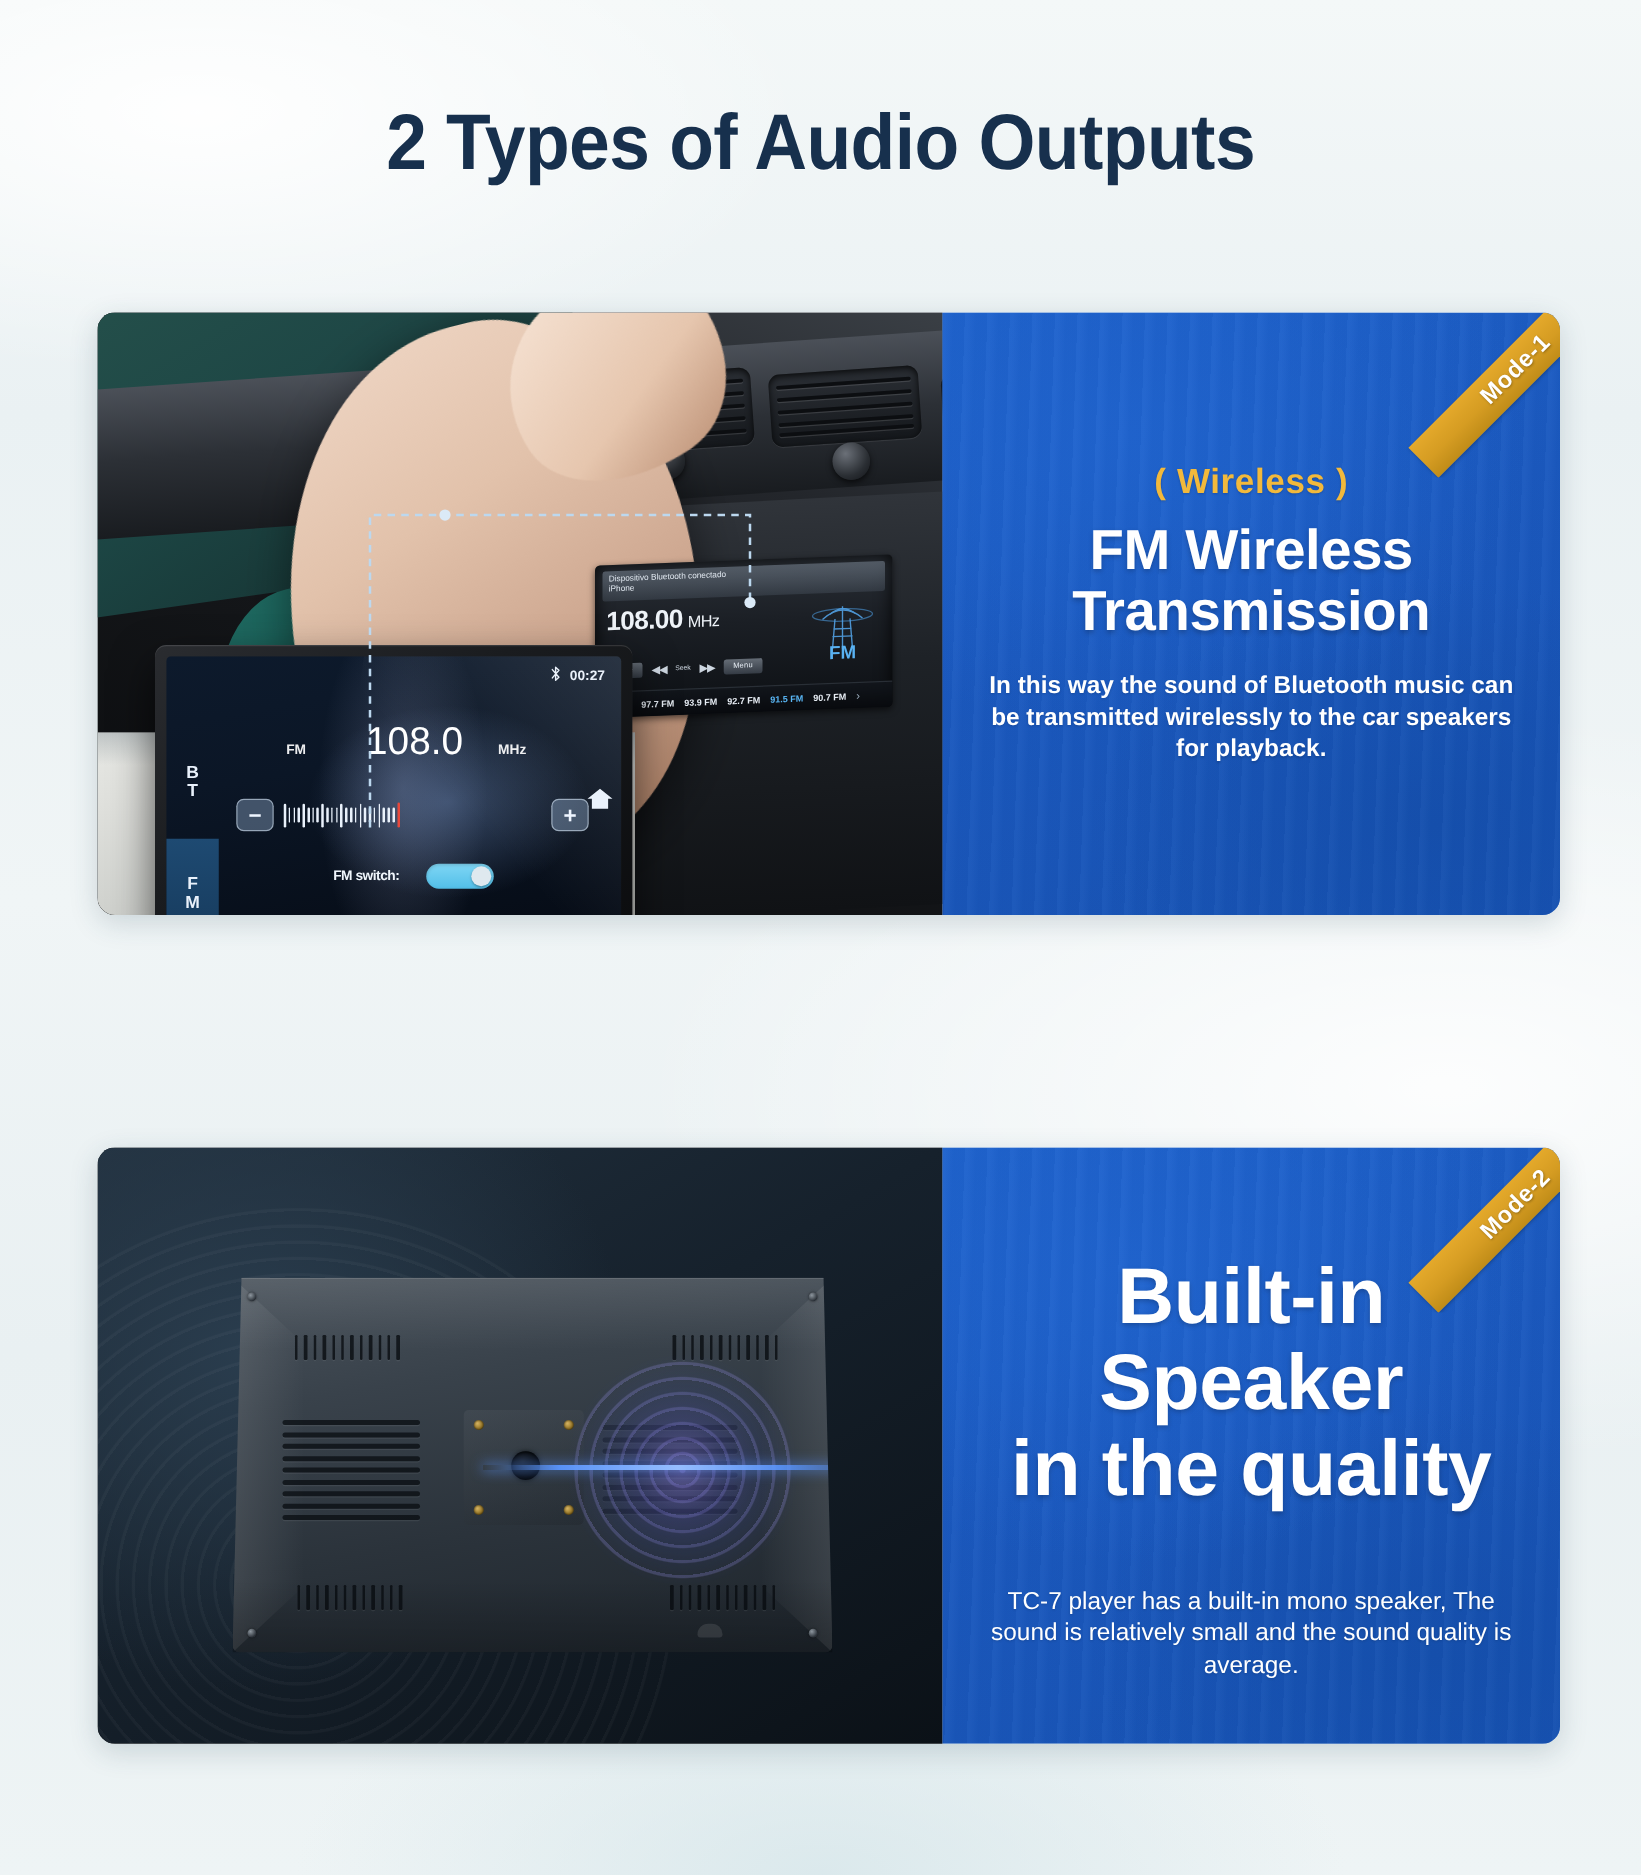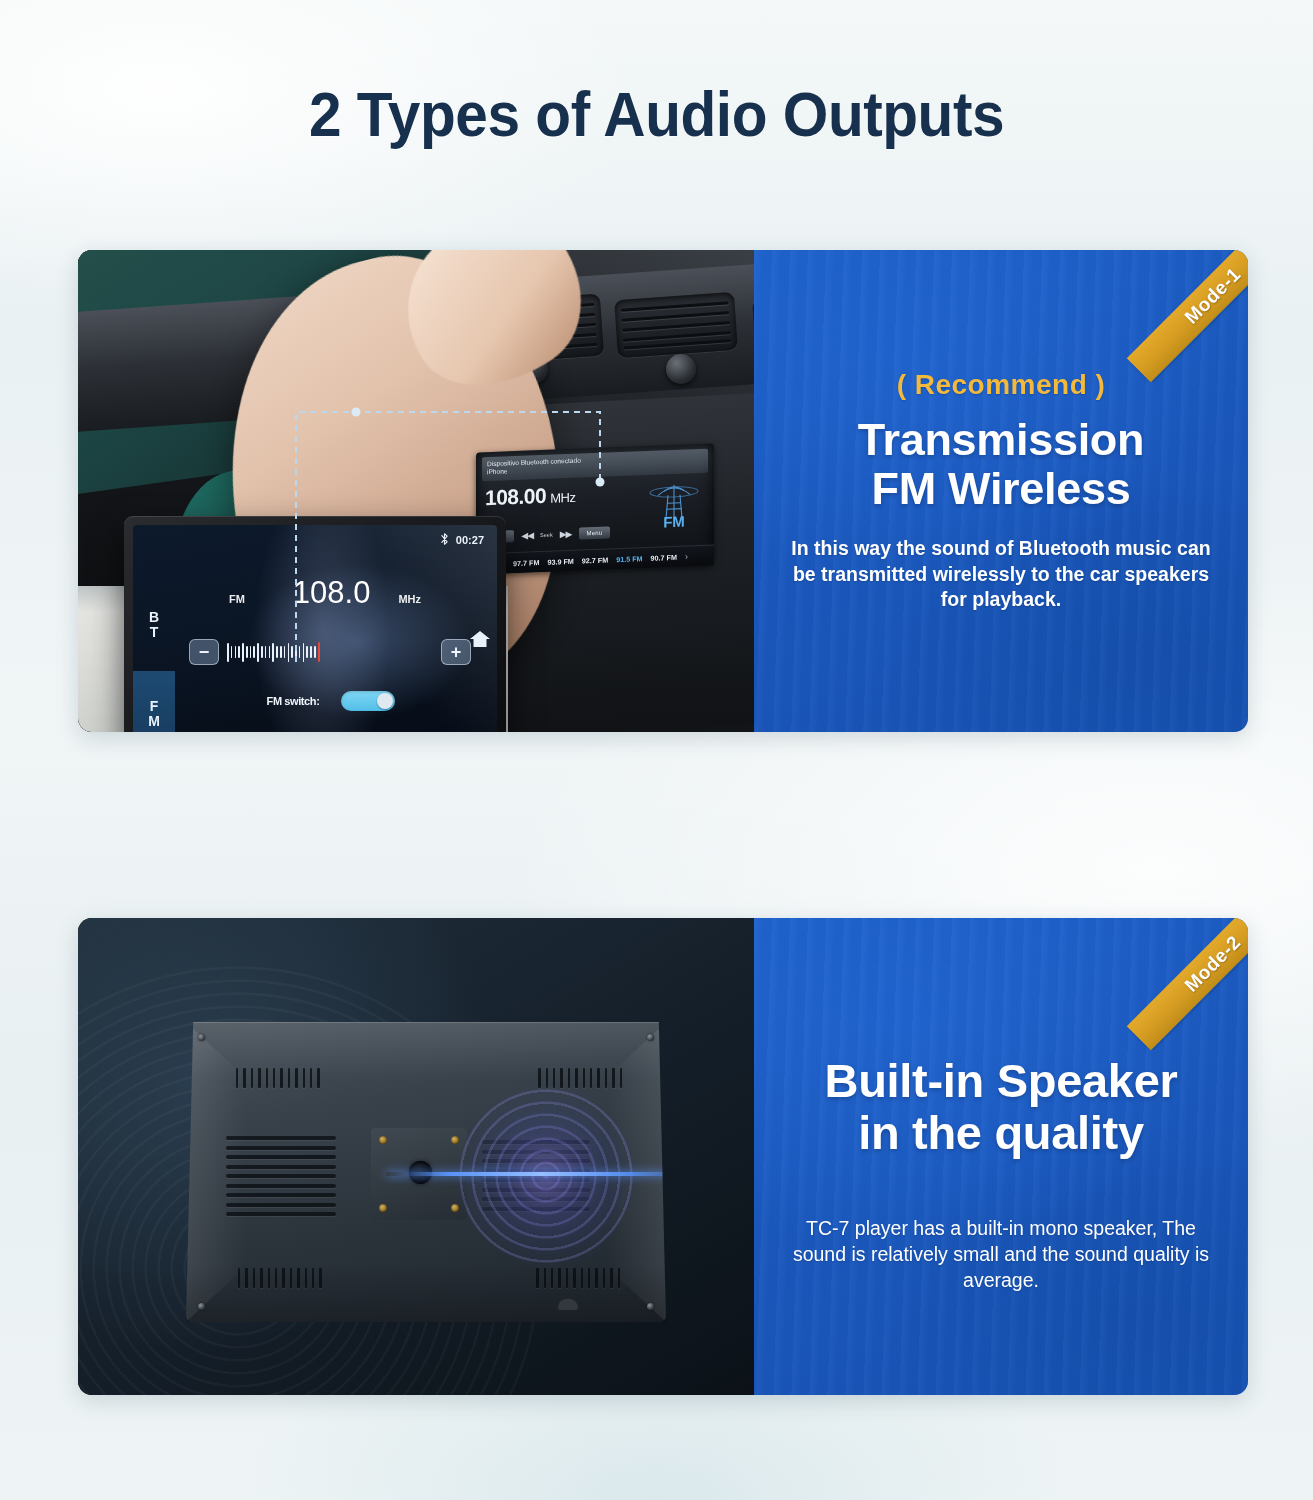--- a/index.html
+++ b/index.html
@@ -76,21 +76,21 @@
     color:#f2b93c; font-size:28px; font-weight:bold;
     letter-spacing:.5px; margin-bottom:14px;
     text-shadow:0 1px 2px rgba(0,0,0,.18);
   }
   .info-head{
     position:relative; z-index:2;
     font-size:45px; font-weight:bold; line-height:1.10;
     letter-spacing:-.3px;
     text-shadow:0 2px 4px rgba(0,0,0,.22);
   }
-  #card-2 .info-head{ font-size:47px;margin-top:36px; }
+  #card-2 .info-head{ font-size:63px;margin-top:36px; }
   .info-body{
     position:relative; z-index:2;
     font-size:19.5px; line-height:1.33; margin-top:26px;
     max-width:430px;
     text-shadow:0 1px 2px rgba(0,0,0,.16);
   }
   .info-body.bold{ font-weight:bold; margin-top:22px; font-size:19.5px; }
   #card-2 .info-body{ margin-top:58px; max-width:440px; }
 
   
@@ -567,24 +567,24 @@
 
       <svg class="connector" viewBox="0 0 676 482" preserveAspectRatio="none">
         <path d="M218 412 L218 162 L522 162 L522 232" fill="none" stroke="#bcd8ef" stroke-width="2" stroke-dasharray="6 5"></path>
         <circle cx="278" cy="162" r="4.5" fill="#dbeaf7"></circle>
         <circle cx="522" cy="232" r="4.5" fill="#dbeaf7"></circle>
       </svg>
     </div>
   </div>
 
   <div class="info-pane">
-    <div class="recommend">( Recommend )</div>
+    <div class="recommend">( Wireless )</div>
     <div class="info-head">
+      <div>FM Wireless</div>
       <div>Transmission</div>
-      <div>FM Wireless</div>
     </div>
     <div class="info-body bold">In this way the sound of Bluetooth music can be transmitted wirelessly to the car speakers for playback.</div>
   </div>
 
   <div class="ribbon">
     <div class="band">
         <span>Mode-1</span>
       </div>
   </div>
 </div>

